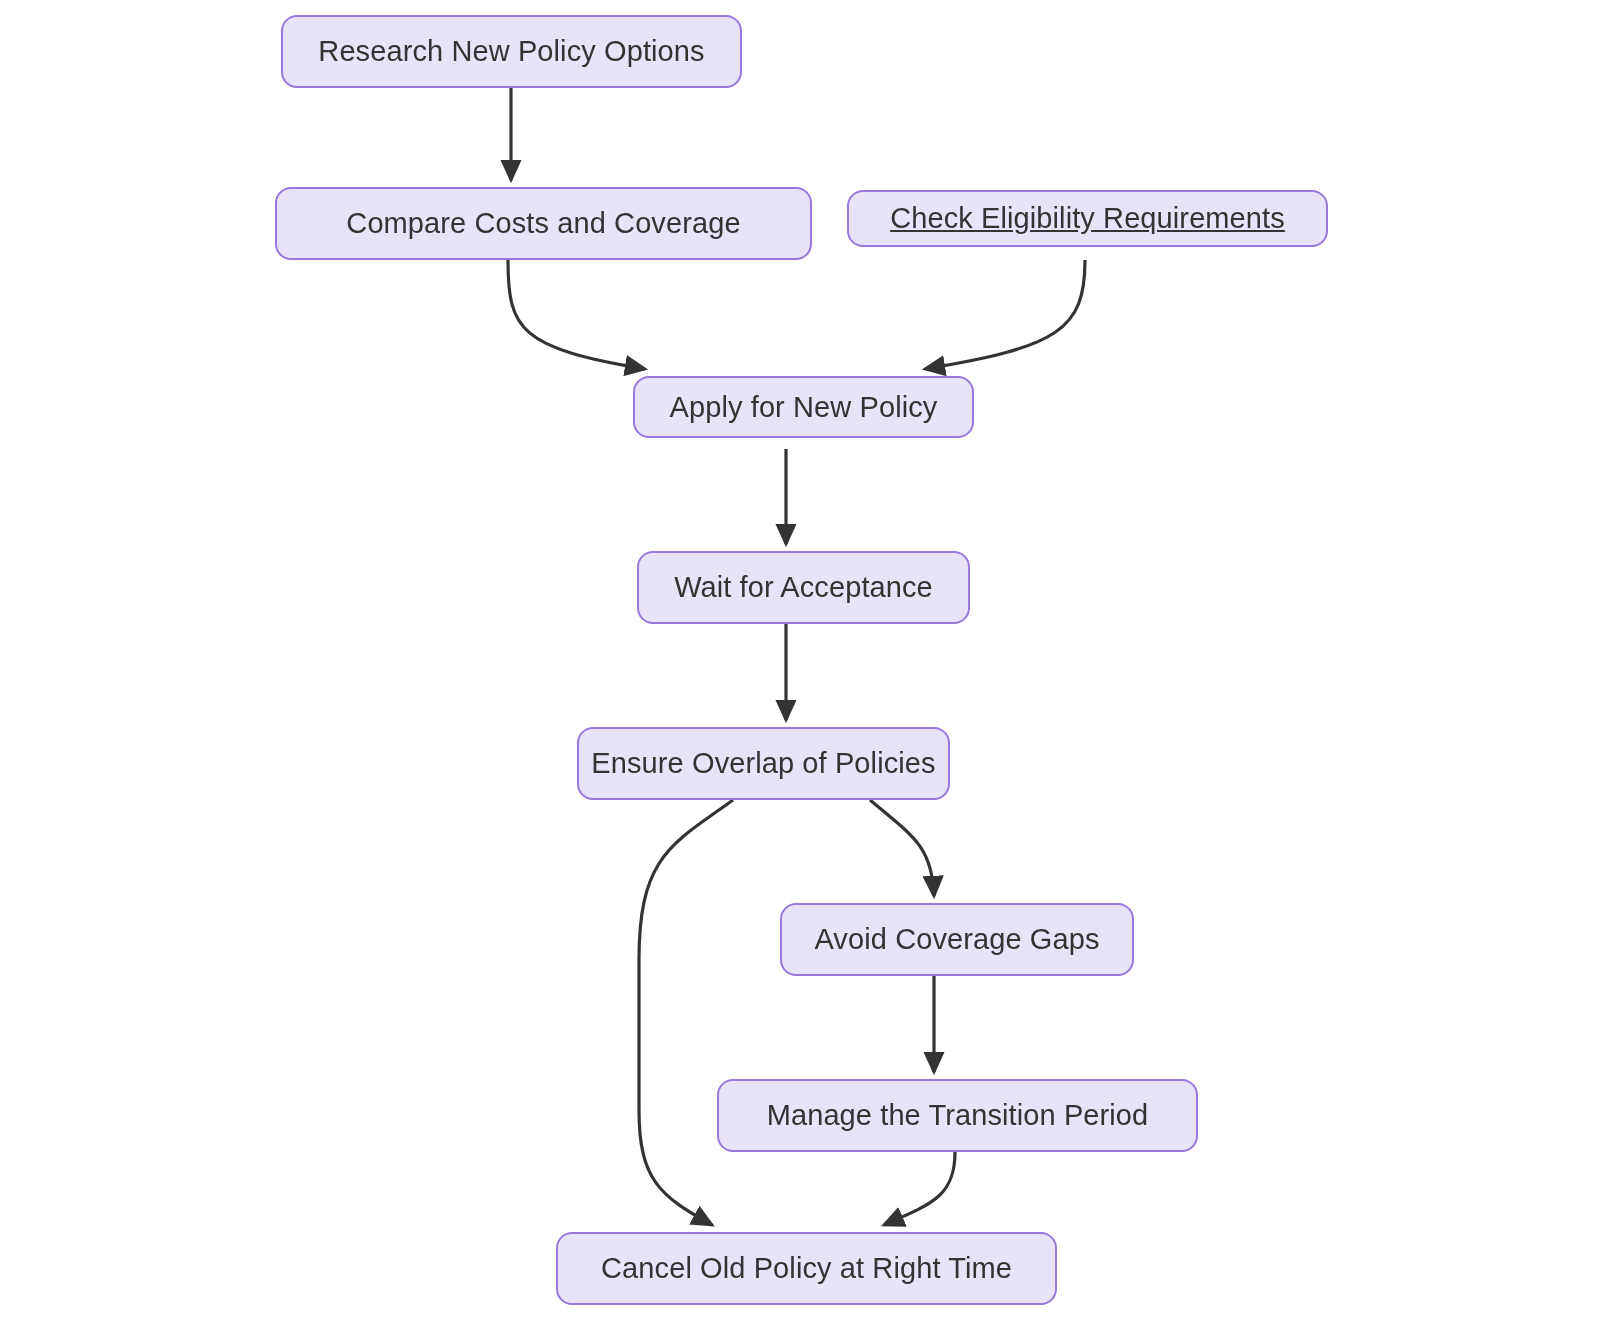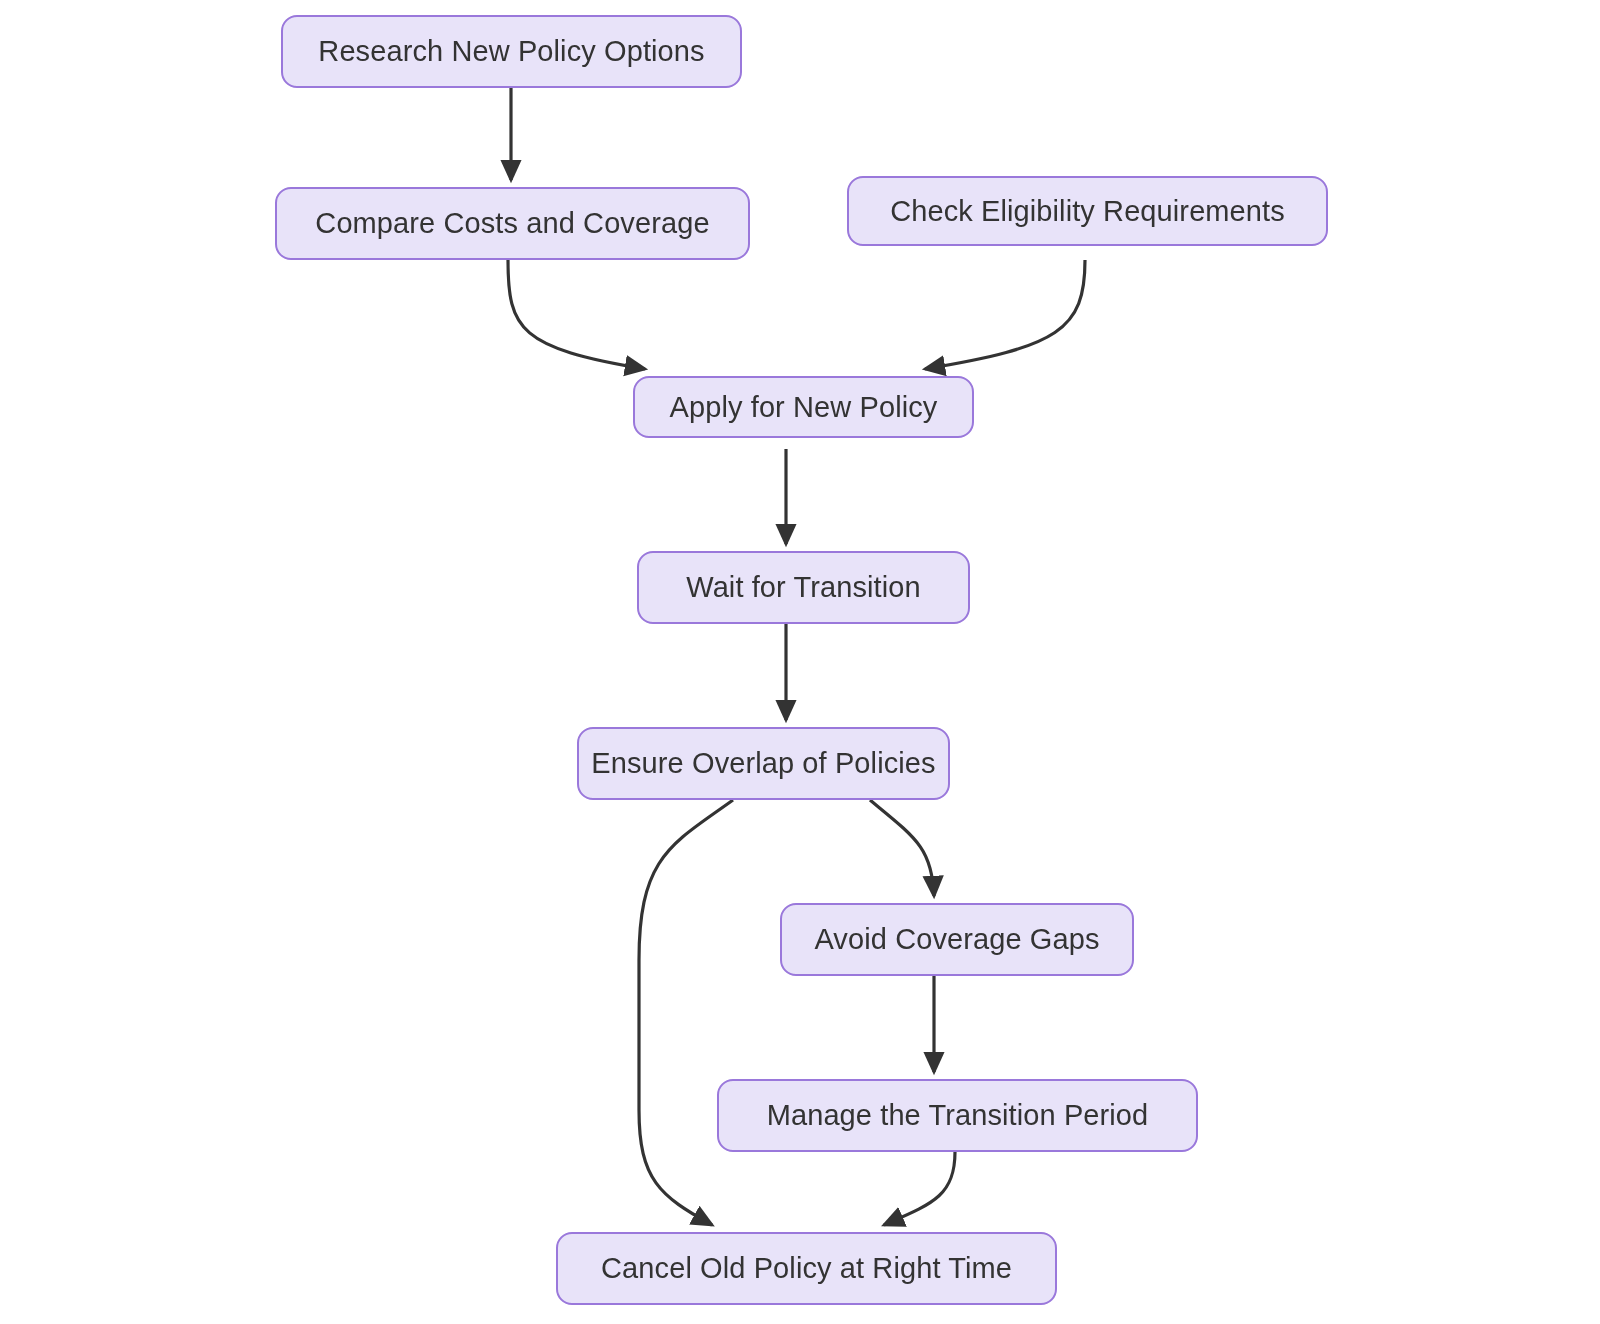--- a/index.html
+++ b/index.html
@@ -79,34 +79,34 @@
       <path d="M 934 976 L 934 1072"></path>
 
       <path d="M 955 1152 C 955 1196 932 1204 884 1225"></path>
     </g>
   </svg>
 
   <div class="node" style="left:281px; top:15px; width:461px; height:73px;">
     <span class="node-label">Research New Policy Options</span>
   </div>
 
-  <div class="node" style="left:275px; top:187px; width:475px; height:73px;">
+  <div class="node" style="left:275px; top:187px; width:537px; height:73px;">
     <span class="node-label">Compare Costs and Coverage</span>
   </div>
 
-  <div class="node" style="left:847px; top:176px; width:481px; height:70px;">
+  <div class="node" style="left:847px; top:190px; width:481px; height:57px;text-decoration:underline;">
     <span class="node-label">Check Eligibility Requirements</span>
   </div>
 
   <div class="node" style="left:633px; top:376px; width:341px; height:62px;">
     <span class="node-label">Apply for New Policy</span>
   </div>
 
   <div class="node" style="left:637px; top:551px; width:333px; height:73px;">
-    <span class="node-label">Wait for Transition</span>
+    <span class="node-label">Wait for Acceptance</span>
   </div>
 
   <div class="node" style="left:577px; top:727px; width:373px; height:73px;">
     <span class="node-label">Ensure Overlap of Policies</span>
   </div>
 
   <div class="node" style="left:780px; top:903px; width:354px; height:73px;">
     <span class="node-label">Avoid Coverage Gaps</span>
   </div>
 

